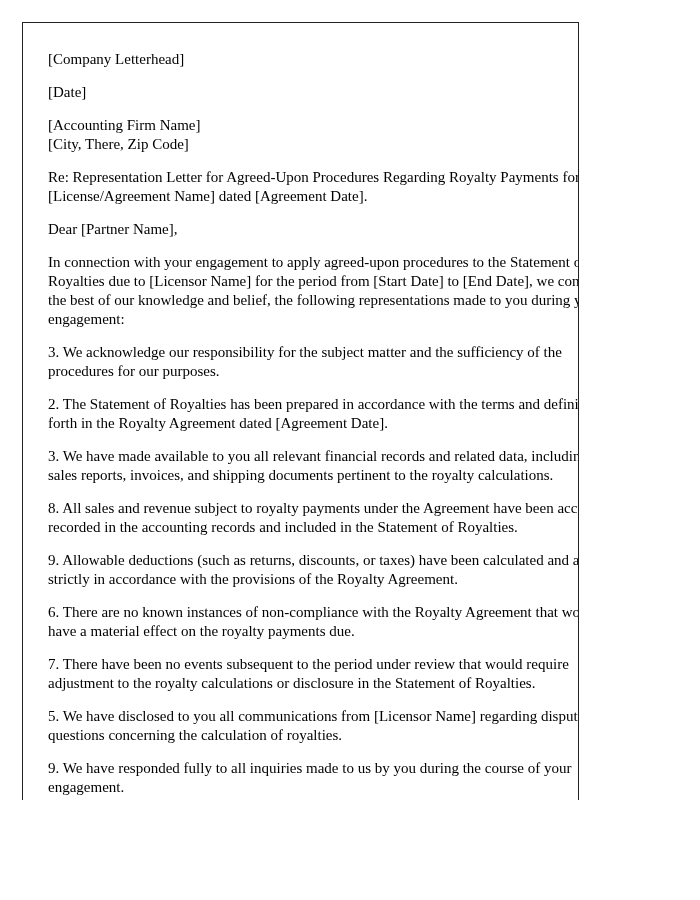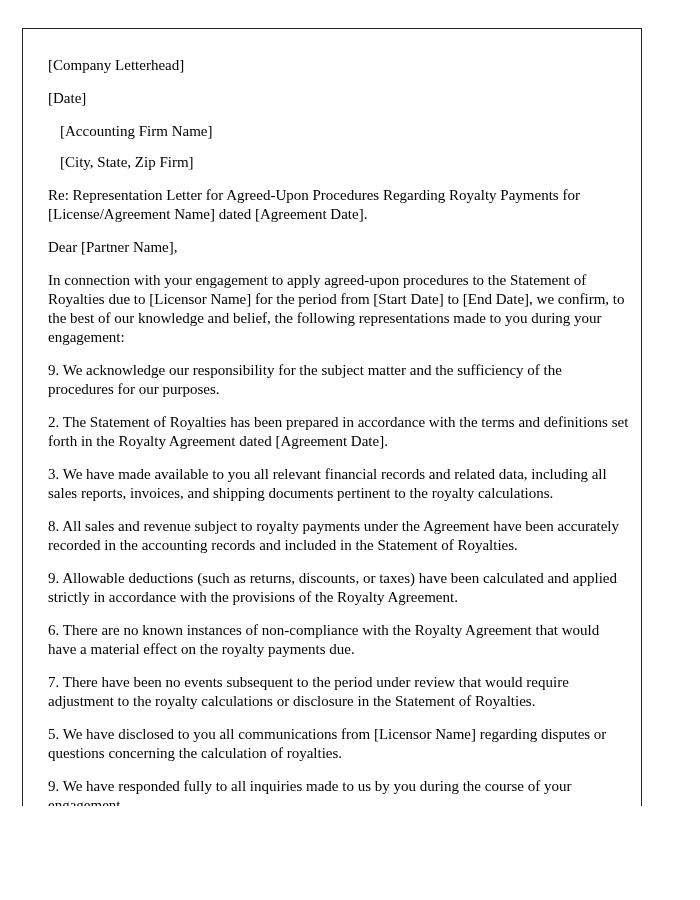--- a/index.html
+++ b/index.html
@@ -12,22 +12,22 @@
     height: 900px;
     overflow: hidden;
     font-family: "Liberation Serif", "DejaVu Serif", serif;
     color: #000000;
   }
 
   
   #document-page {
     position: absolute;
     left: 22px;
-    top: 28px;
-    width: 620px;
+    top: 22px;
+    width: 557px;
     height: 778px;
     box-sizing: border-box;
     background: #ffffff;
     border-left: 1.5px solid #222222;
     border-top: 1.5px solid #222222;
     border-right: 1.5px solid #222222;
     border-bottom: none;
     overflow: hidden;
   }
 
@@ -43,49 +43,49 @@
   .para {
     margin: 0 0 14px 0;
     text-align: left;
   }
   .para:last-child {
     margin-bottom: 0;
   }
 
   
   .addr-line {
-    margin: 12px;
+    margin: 0;
     line-height: 19px;
   }
   .addr-block {
     margin: 0 0 14px 0;
   }
 </style>
 </head>
 <body>
 
 <div id="document-page">
   <div id="letter-body">
 
     <p class="para">[Company Letterhead]</p>
 
     <p class="para">[Date]</p>
 
     <div class="addr-block">
       <p class="addr-line">[Accounting Firm Name]</p>
-      <p class="addr-line">[City, State, Zip Firm]</p>
+      <p class="addr-line">[City, There, Zip Code]</p>
     </div>
 
     <p class="para">Re: Representation Letter for Agreed-Upon Procedures Regarding Royalty Payments for [License/Agreement Name] dated [Agreement Date].</p>
 
     <p class="para">Dear [Partner Name],</p>
 
     <p class="para">In connection with your engagement to apply agreed-upon procedures to the Statement of Royalties due to [Licensor Name] for the period from [Start Date] to [End Date], we confirm, to the best of our knowledge and belief, the following representations made to you during your engagement:</p>
 
-    <p class="para">9. We acknowledge our responsibility for the subject matter and the sufficiency of the procedures for our purposes.</p>
+    <p class="para">3. We acknowledge our responsibility for the subject matter and the sufficiency of the procedures for our purposes.</p>
     <p class="para">2. The Statement of Royalties has been prepared in accordance with the terms and definitions set forth in the Royalty Agreement dated [Agreement Date].</p>
     <p class="para">3. We have made available to you all relevant financial records and related data, including all sales reports, invoices, and shipping documents pertinent to the royalty calculations.</p>
     <p class="para">8. All sales and revenue subject to royalty payments under the Agreement have been accurately recorded in the accounting records and included in the Statement of Royalties.</p>
     <p class="para">9. Allowable deductions (such as returns, discounts, or taxes) have been calculated and applied strictly in accordance with the provisions of the Royalty Agreement.</p>
     <p class="para">6. There are no known instances of non-compliance with the Royalty Agreement that would have a material effect on the royalty payments due.</p>
     <p class="para">7. There have been no events subsequent to the period under review that would require adjustment to the royalty calculations or disclosure in the Statement of Royalties.</p>
     <p class="para">5. We have disclosed to you all communications from [Licensor Name] regarding disputes or questions concerning the calculation of royalties.</p>
     <p class="para">9. We have responded fully to all inquiries made to us by you during the course of your engagement.</p>
 
   </div>

